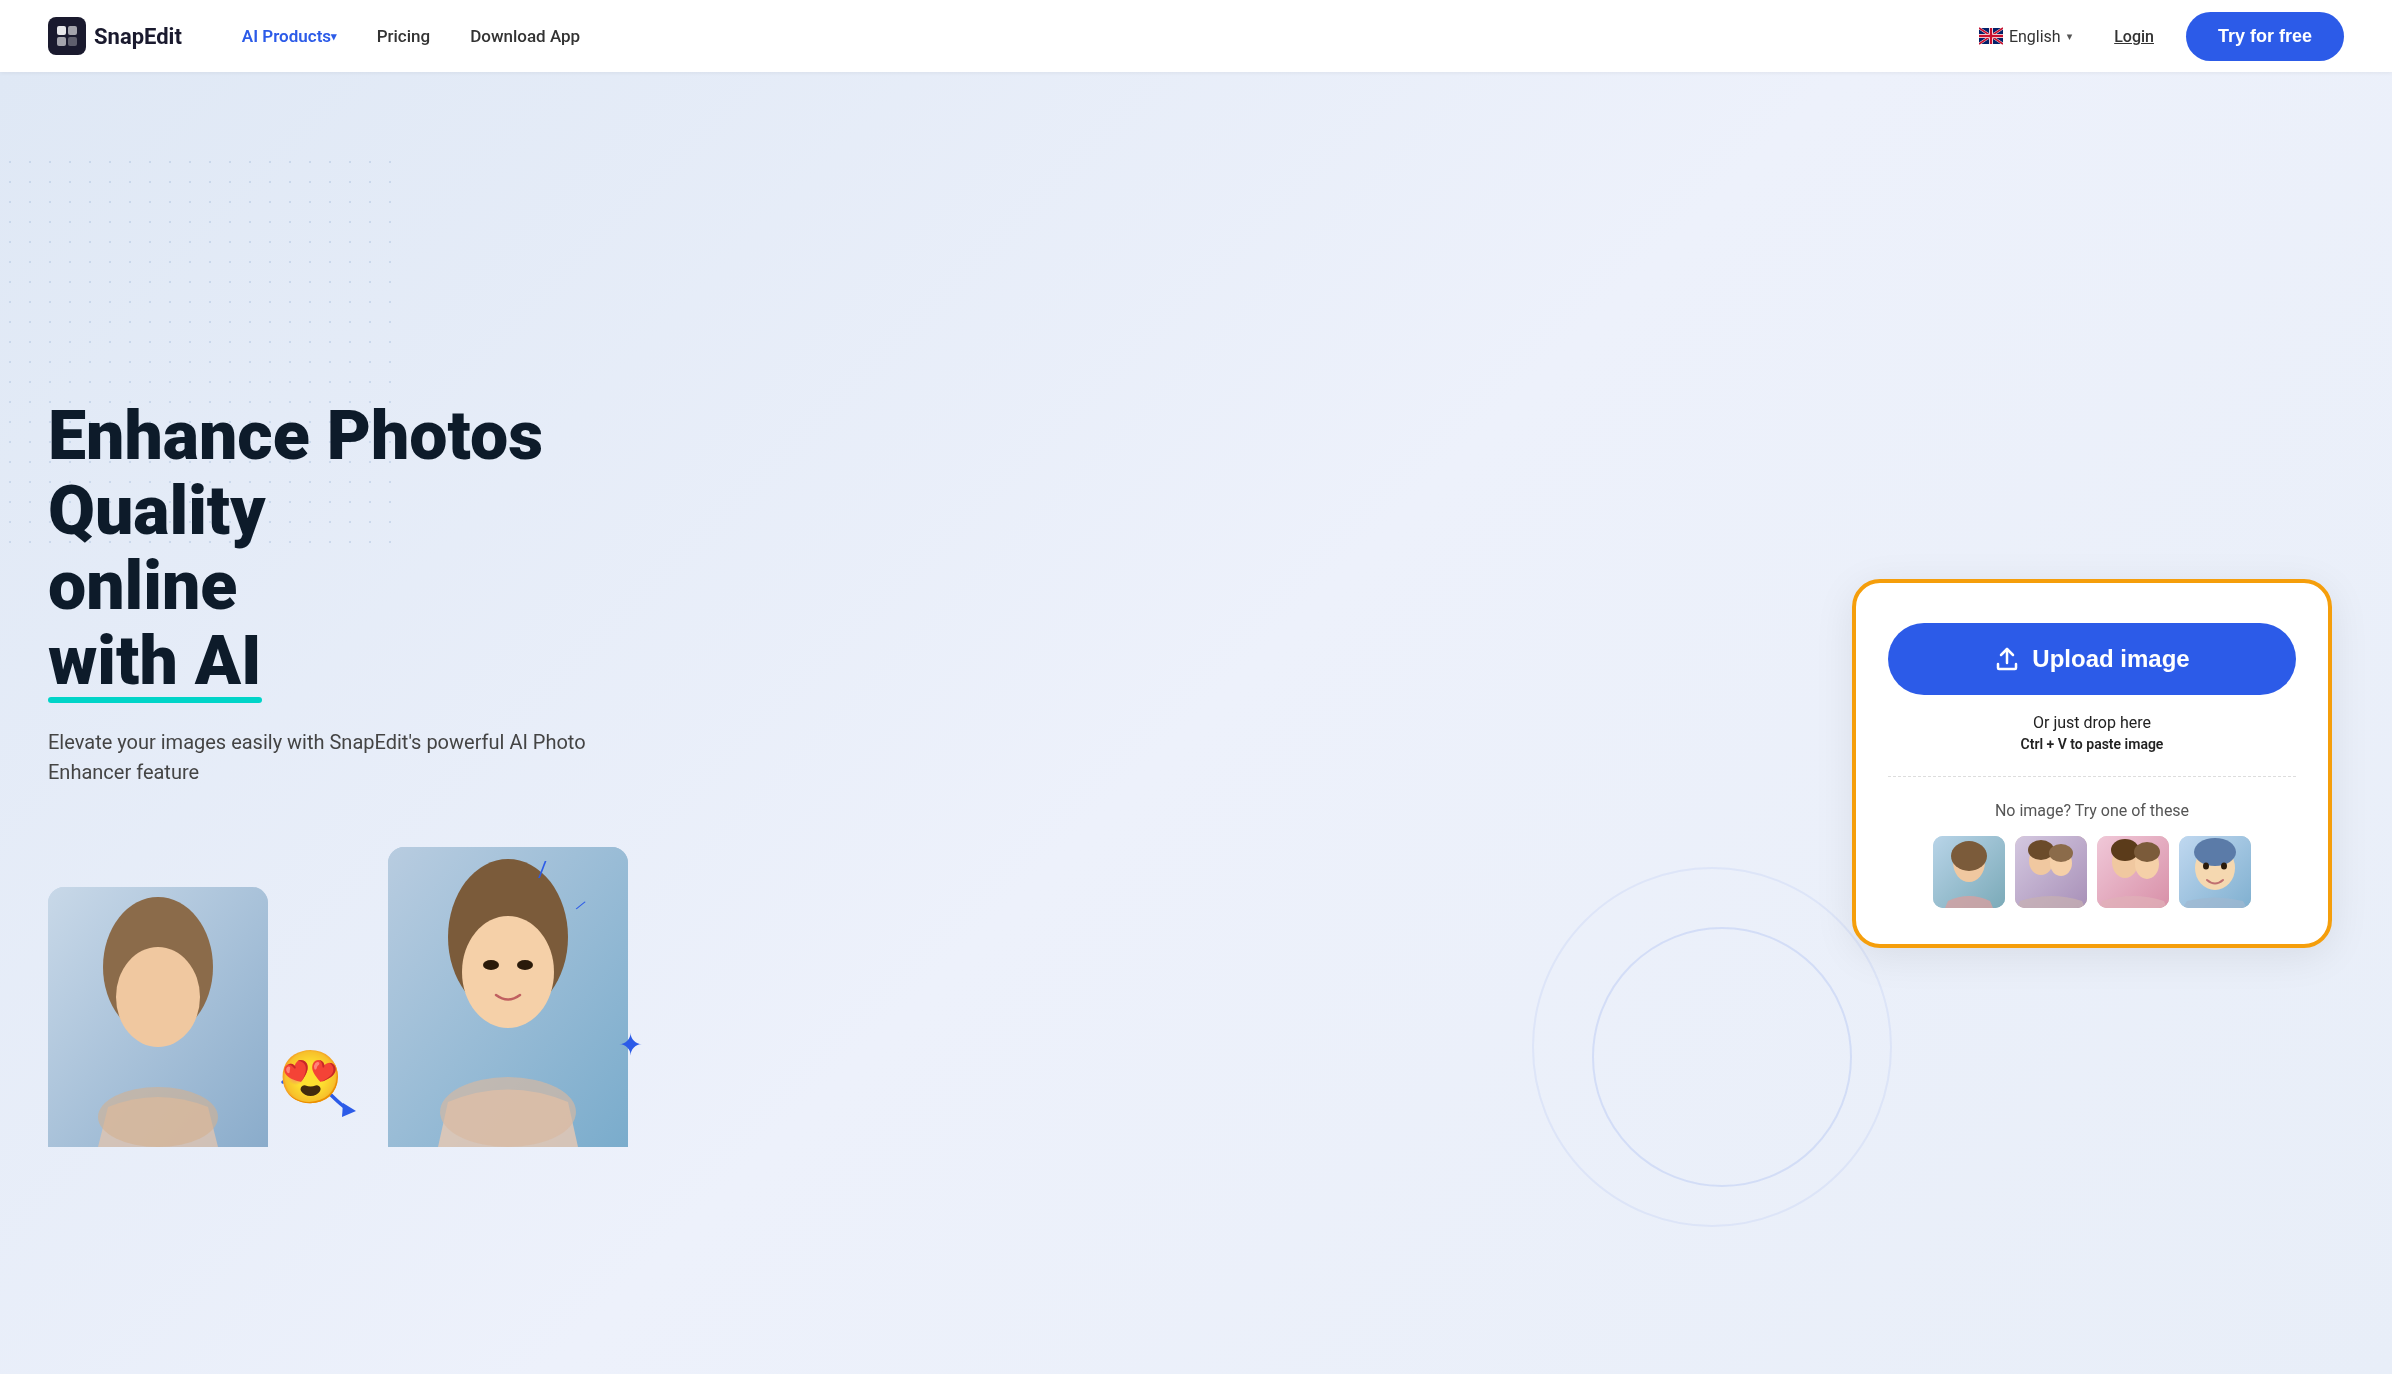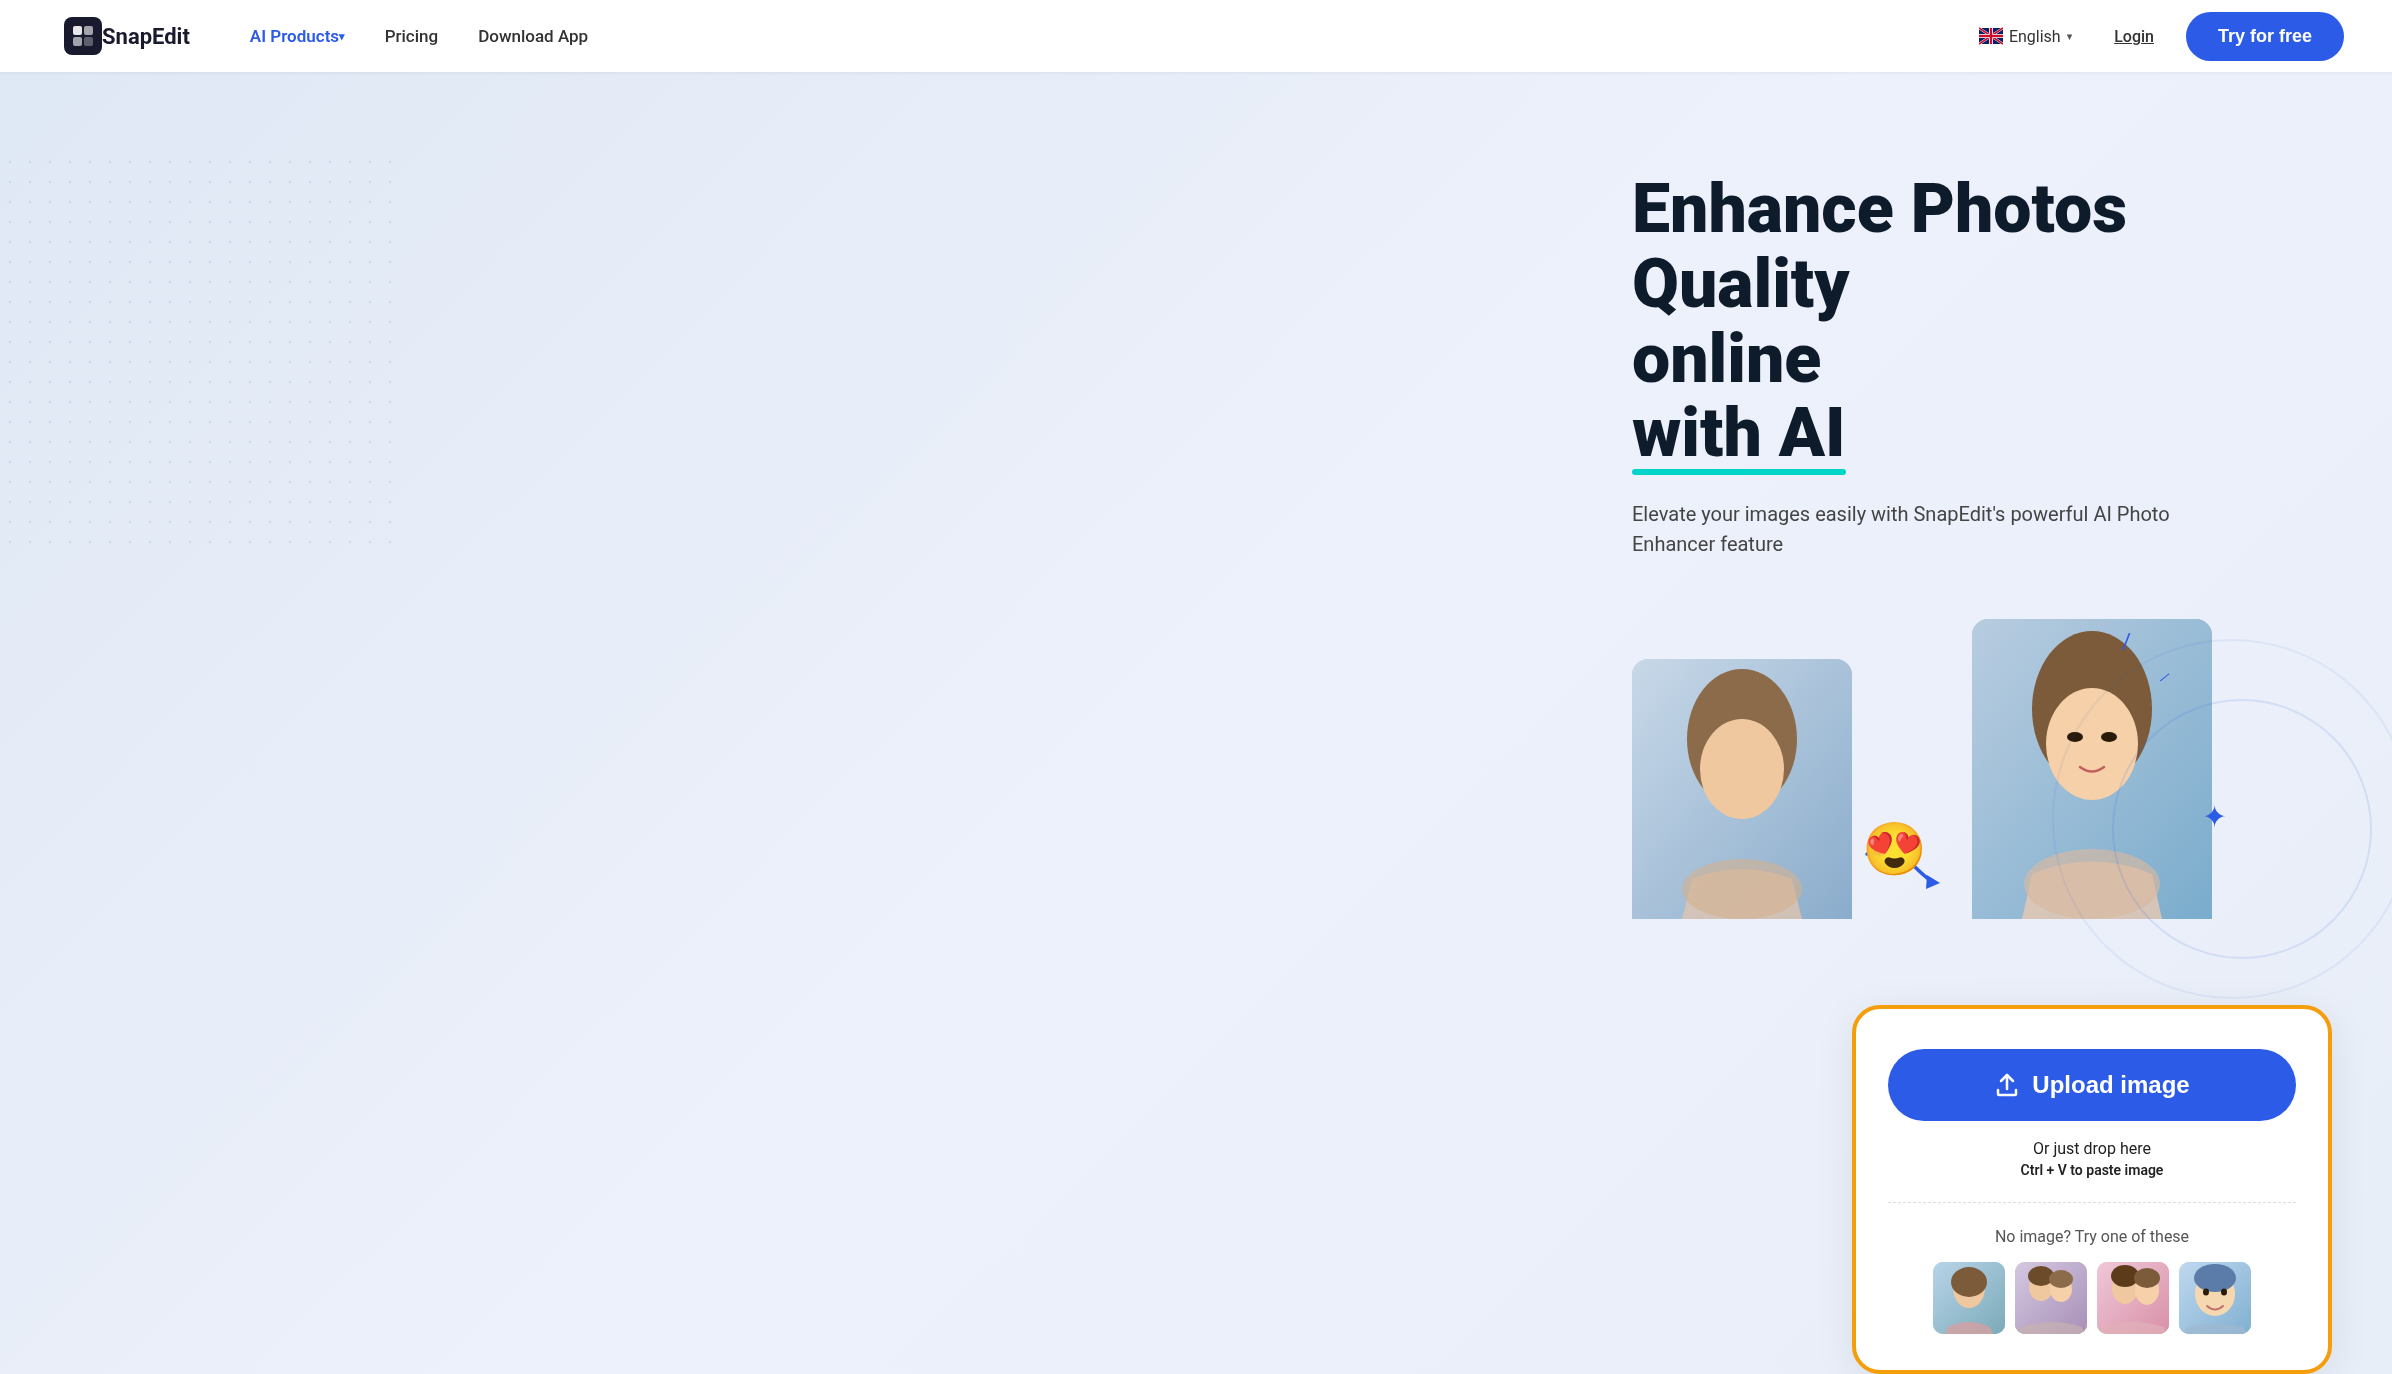--- a/index.html
+++ b/index.html
@@ -17,23 +17,23 @@
       align-items: center;
       padding: 0 48px;
       height: 72px;
       box-shadow: 0 1px 4px rgba(0,0,0,0.06);
       position: relative;
       z-index: 10;
     }
     .logo {
       display: flex;
       align-items: center;
+      gap: 8px;
       text-decoration: none;
       margin-right: 40px;
-      margin-left: 16px;
     }
     .logo-icon {
       width: 38px;
       height: 38px;
       background: #1a1a2e;
       border-radius: 8px;
       display: flex;
       align-items: center;
       justify-content: center;
       color: #fff;
@@ -107,27 +107,26 @@
       padding: 14px 32px;
       font-size: 18px;
       font-weight: 600;
       cursor: pointer;
       white-space: nowrap;
     }
 
     
     .hero {
       display: flex;
-      align-items: flex-end;
+      align-items: center;
       padding: 60px 60px 0 48px;
       min-height: calc(100vh - 72px);
       position: relative;
       background: linear-gradient(135deg, #dfe8f5 0%, #edf1fb 50%, #e8eef8 100%);
       overflow: hidden;
-      flex-direction: column;
     }
 
     
     .hero::before {
       content: '';
       position: absolute;
       left: 0; top: 80px;
       width: 400px; height: 400px;
       background-image: radial-gradient(circle, #b0c4de 1.5px, transparent 1.5px);
       background-size: 20px 20px;

